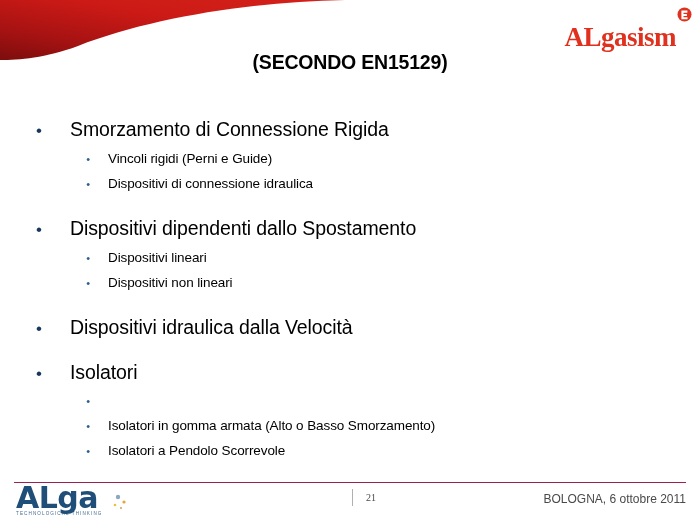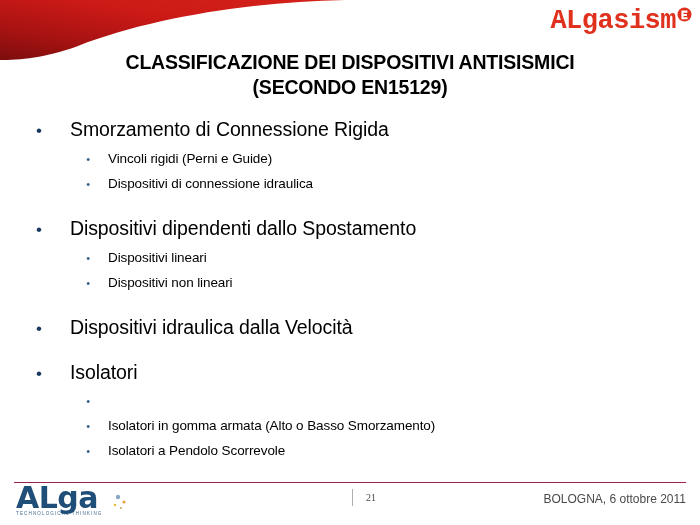--- a/index.html
+++ b/index.html
@@ -36,26 +36,27 @@
   
   .brand-logo {
     position: absolute;
     right: 8px;
     top: 6px;
     height: 36px;
     display: flex;
     align-items: flex-start;
   }
   .brand-wordmark {
-    font-family: Liberation Mono, monospace;
+    font-family: Liberation Serif, serif;
     font-size: 27px;
     font-weight: bold;
     color: #e0301e;
     letter-spacing: -0.5px;
     line-height: 30px;
+    margin-top: 16px;
   }
   .brand-badge {
     position: relative;
     width: 15px;
     height: 15px;
     margin-left: 1px;
     margin-top: 1px;
   }
 
   
@@ -214,21 +215,20 @@
     <span class="brand-wordmark">ALgasism</span>
     <span class="brand-badge">
       <svg width="15" height="15" viewBox="0 0 15 15">
         <circle cx="7.5" cy="7.5" r="7" fill="#e0301e"></circle>
         <path d="M4.4 3.6 h6 v2.1 h-3.9 v1.2 h3.4 v2.0 h-3.4 v1.3 h4.0 v2.1 h-6.1 z" fill="#ffffff"></path>
       </svg>
     </span>
   </div>
 
   <div class="slide-title">
-    <div>CLASSIFICAZIONE DEI DISPOSITIVI ANTISISMICI</div>
     <div>(SECONDO EN15129)</div>
   </div>
 
   <div class="body-content">
 
     <div class="group">
       <div class="bullet-l1">
         <span class="marker">•</span>
         <span class="text">Smorzamento di Connessione Rigida</span>
       </div>

